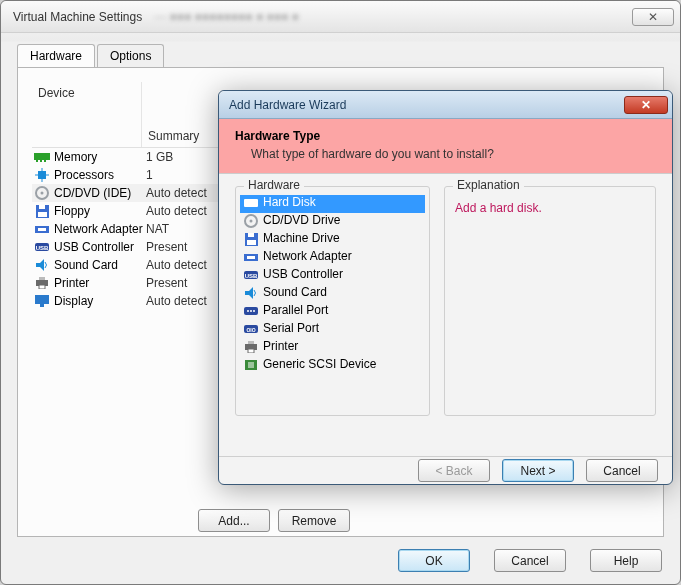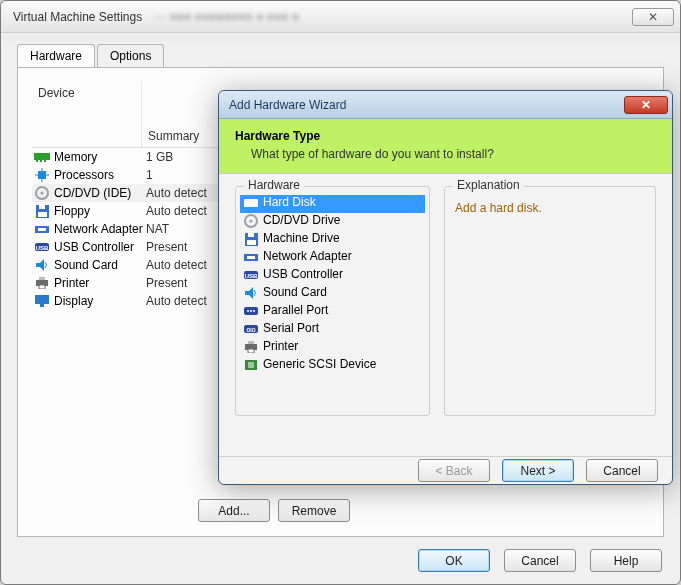--- a/index.html
+++ b/index.html
@@ -106,41 +106,41 @@
     padding: 10px;
   }
   .devstatus .legend {
     position: absolute; top: -9px; left: 8px;
     background: #fcfcfc; padding: 0 4px; color:#333;
   }
   .devstatus .blurred { color:#bbb; filter: blur(2px); }
   
   .add-remove {
     position: absolute;
-    left: 180px; bottom: 14px;
+    left: 180px; bottom: 4px;
     display: flex; gap: 8px;
   }
   .btn {
     min-width: 72px; height: 23px;
     border: 1px solid #8e8e8e; border-radius: 3px;
     background: linear-gradient(to bottom, #fdfdfd, #e5e5e5);
     display: flex; align-items:center; justify-content:center;
     padding: 0 12px; color:#222;
   }
   .btn.disabled { color:#9a9a9a; }
   .btn.default {
     border: 1px solid #3c7fb1;
     box-shadow: 0 0 0 1px #a8d8f0 inset;
     background: linear-gradient(to bottom, #f2f9fd, #c9e6f7);
   }
   
   .bottom-btns {
     position: absolute;
     right: 18px; bottom: 12px;
-    display: flex; gap: 14px;
+    display: flex; gap: 24px;
   }
   
   .wizard {
     position: absolute;
     left: 218px; top: 90px;
     width: 455px; height: 395px;
     border: 1px solid #3b5a78;
     border-radius: 6px;
     background: #f3f3f3;
     box-shadow: 0 4px 30px rgba(0,0,0,0.35);
@@ -157,40 +157,40 @@
   .wizard-title .wt { color:#1a3a5a; flex:0 0 auto;}
   .wizard-title .spacer { flex:1; }
   .wiz-close {
     width: 44px; height: 18px;
     background: linear-gradient(to bottom, #e67a6a, #c33a24);
     border: 1px solid #8b2a1a; border-radius: 3px;
     display:flex; align-items:center; justify-content:center;
     color: #fff; font-weight:bold;
   }
   .wizard-head {
-    background: #bef264;
+    background: #fca5a5;
     border-bottom: 1px solid #ccc;
     padding: 10px 16px 12px;
   }
   .wizard-head .h1 { font-weight: bold; color:#000; margin-bottom: 4px;}
   .wizard-head .h2 { color:#333; padding-left: 16px;}
   .wizard-body {
     flex:1; padding: 12px 16px; display:flex; gap: 14px;
   }
   .groupbox {
     border: 1px solid #cfcfcf; border-radius: 3px;
     padding: 8px 4px 4px; position: relative;
   }
   .groupbox .legend {
     position: absolute; top:-9px; left:8px;
     background:#f3f3f3; padding: 0 4px; color:#333;
   }
   .hw-group { width: 195px; height: 230px; }
   .exp-group { flex:1; height: 230px; }
-  .exp-group .content { padding: 6px; color:#a16207; }
+  .exp-group .content { padding: 6px; color:#be185d; }
   .hw-list { }
   .hw-row {
     display: flex; align-items: flex-start; height: 18px; padding: 0 3px;
   }
   .hw-row.selected { background: #3399ff; color:#fff; }
   .hw-icon { width:16px;height:16px; margin-right:4px; display:flex;align-items:center;justify-content:center; }
   .wizard-buttons {
     border-top: 1px solid #cfcfcf;
     padding: 2px 14px;
     display:flex; justify-content:flex-end; gap:12px;

